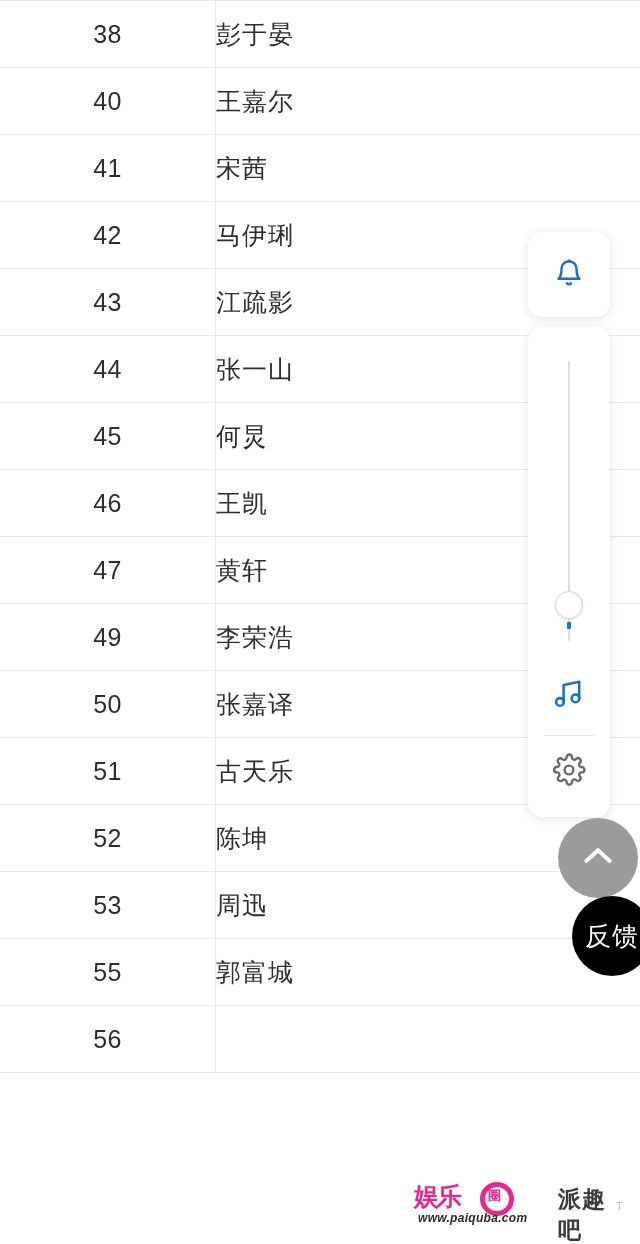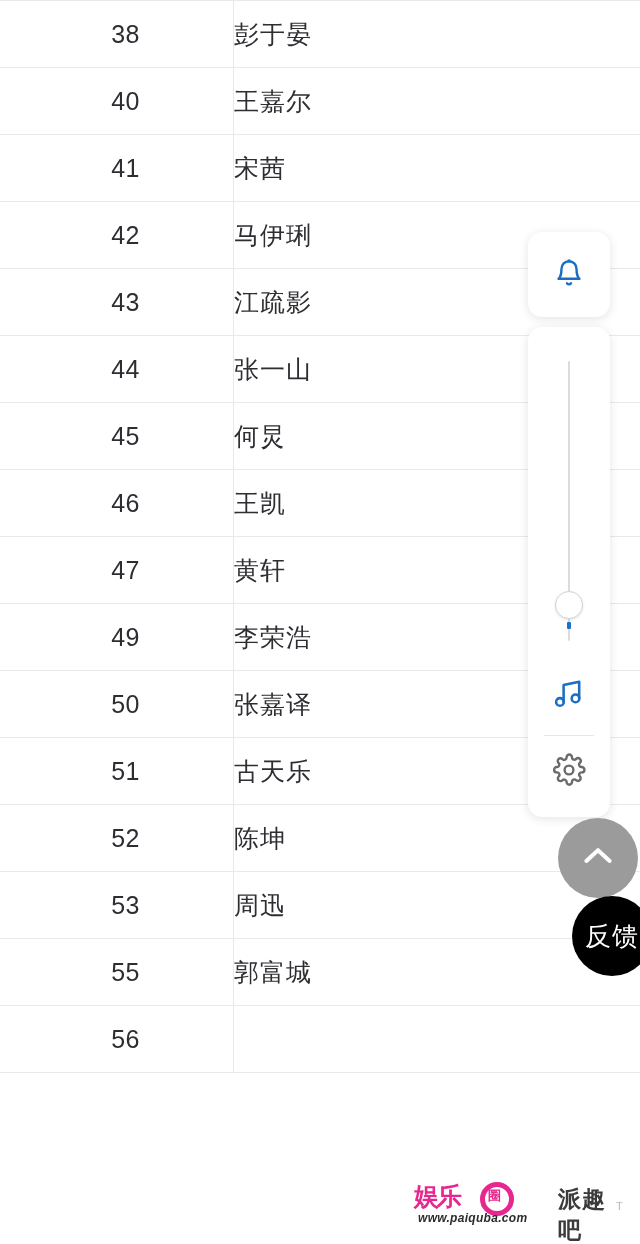--- a/index.html
+++ b/index.html
@@ -40,21 +40,20 @@
     color: #2d2d32;
     font-size: 25px;
     font-weight: 400;
     line-height: 66px;
   }
   #rank-table .cell-rank {
     width: 215px;
     text-align: center;
     border-right: 1px solid #e9e9ec;
     letter-spacing: 0.4px;
-    padding-left: 18px;
   }
   #rank-table .cell-name {
     width: 425px;
     text-align: left;
     padding-right: 12px;
     letter-spacing: 1px;
   }
 
   
   #side-widget {

